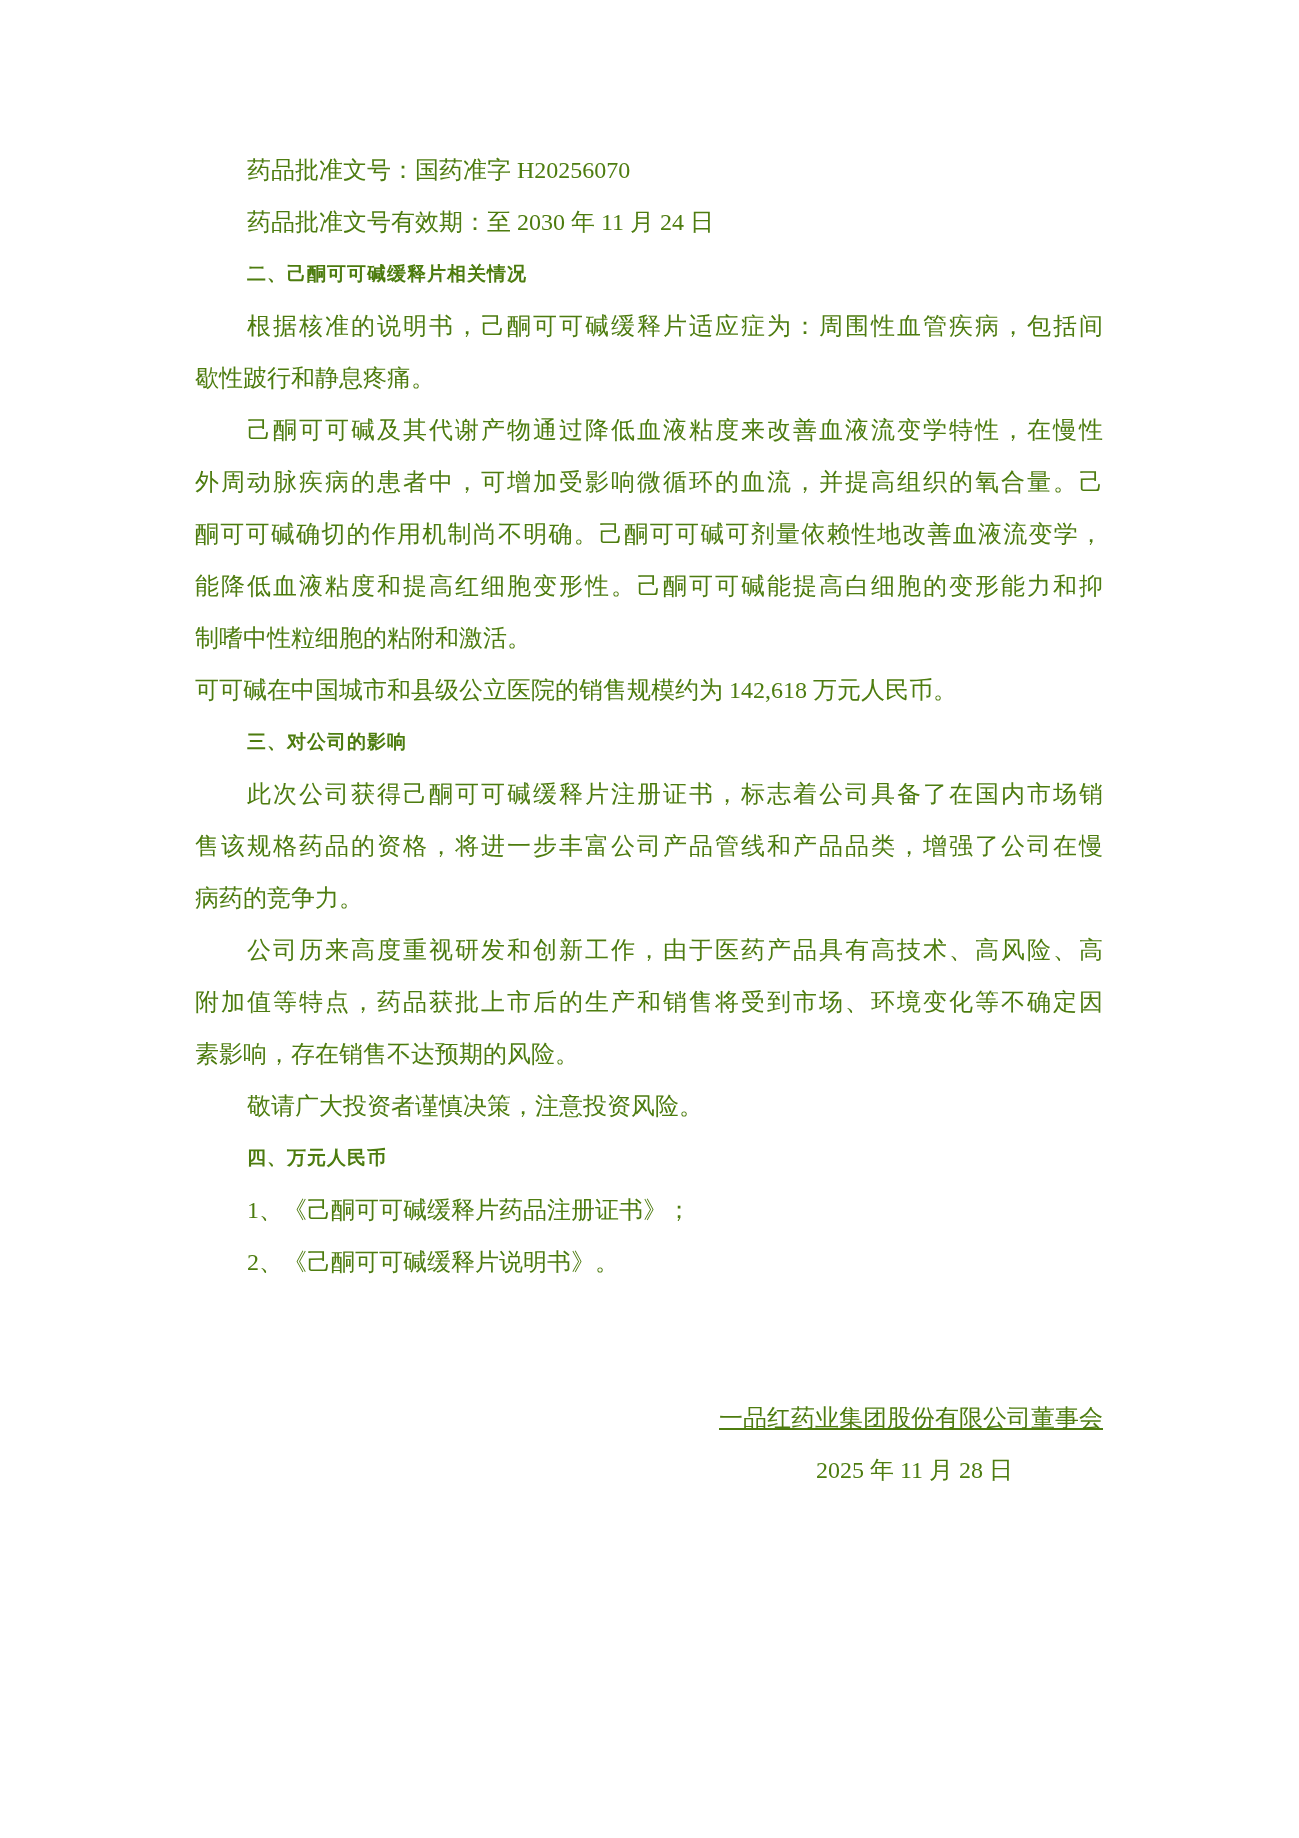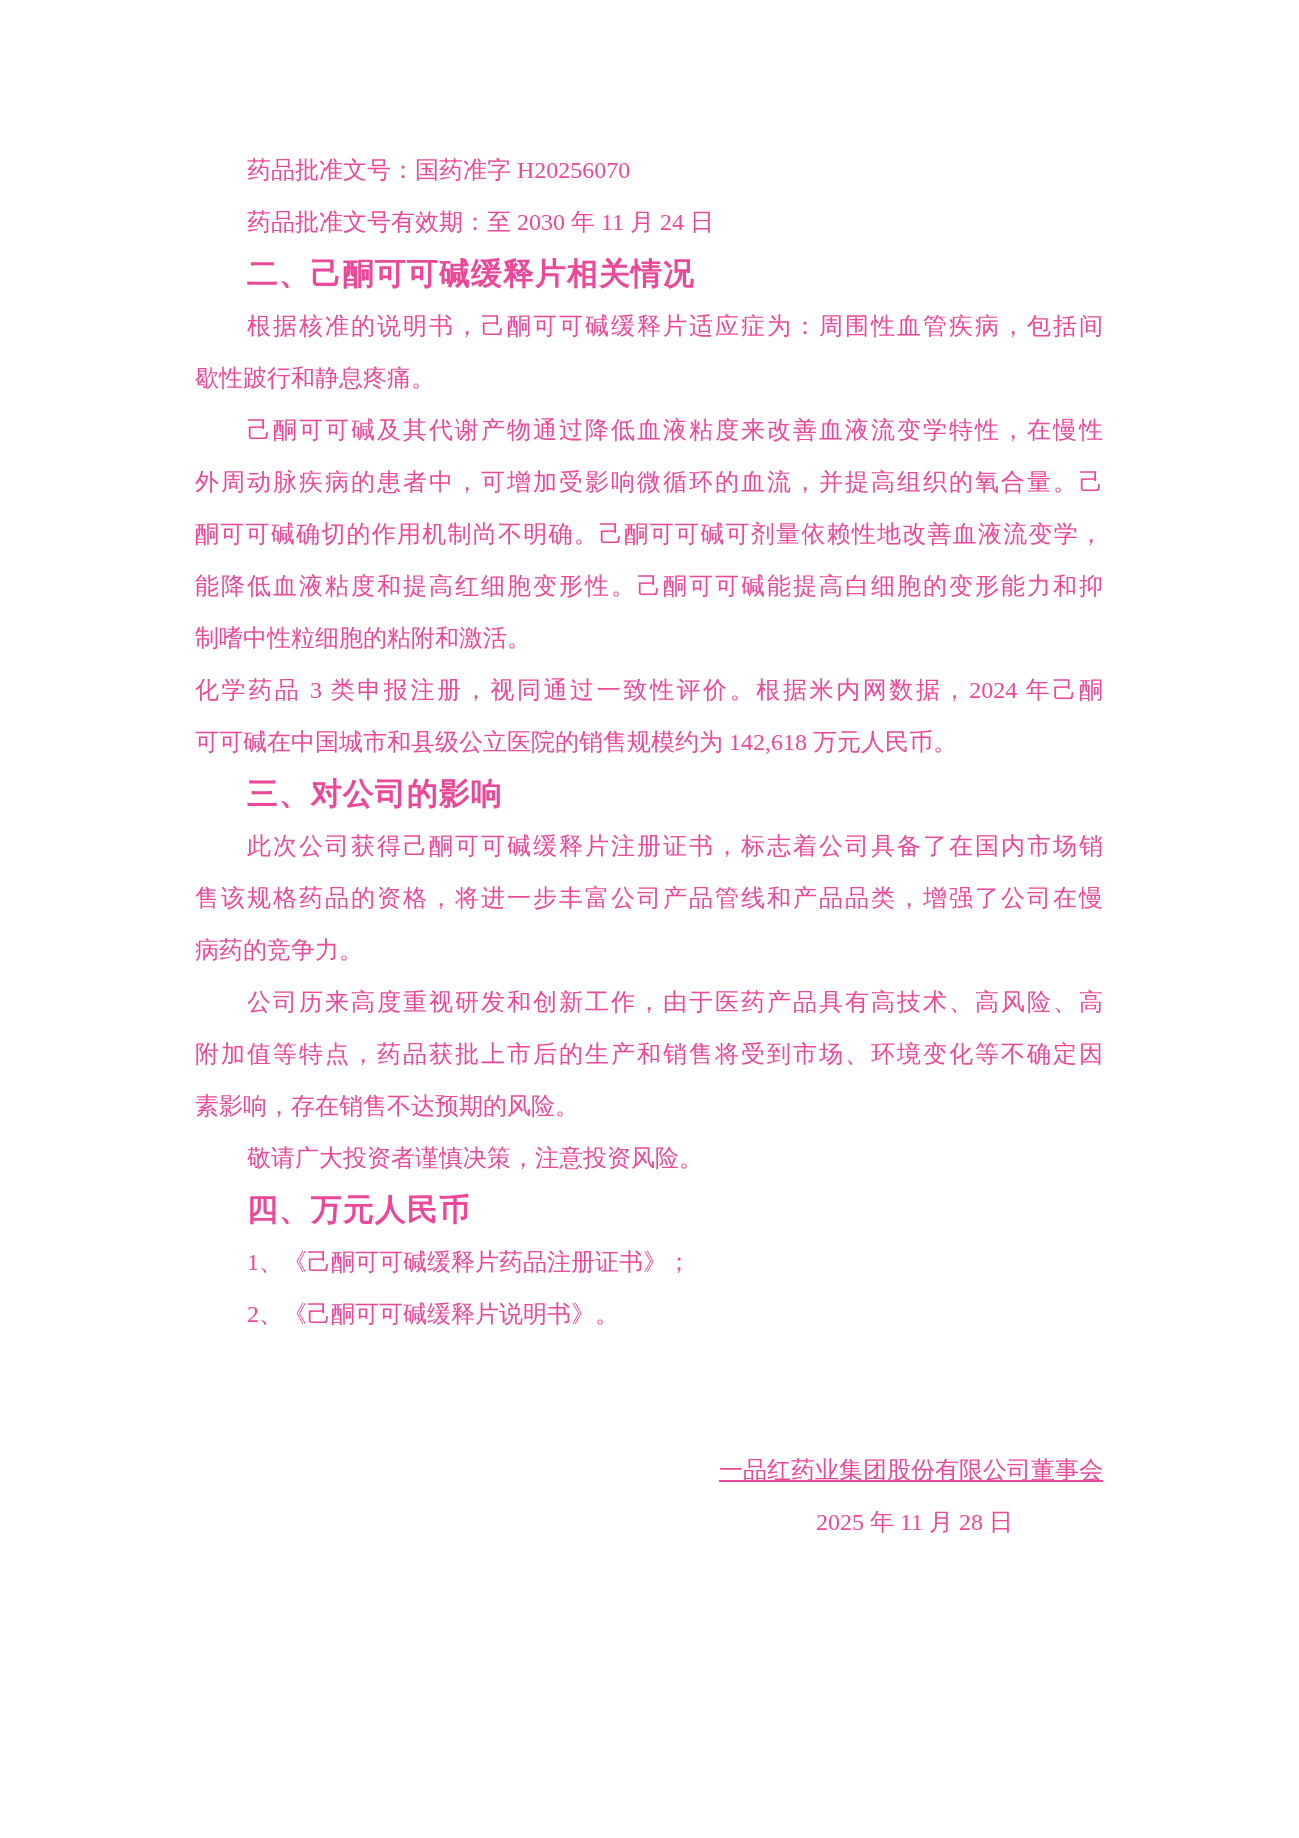--- a/index.html
+++ b/index.html
@@ -7,21 +7,21 @@
     padding: 0;
     background: #ffffff;
   }
   .page {
     position: relative;
     width: 1299px;
     height: 1812px;
     background: #ffffff;
     overflow: hidden;
     font-family: "Liberation Serif", "DejaVu Serif", serif;
-    color: #ec4899;
+    color: #4d7c0f;
   }
   .content {
     position: absolute;
     left: 195px;
     top: 144px;
     width: 908px;
   }
   .line {
     font-size: 24px;
     line-height: 52px;
@@ -32,21 +32,21 @@
     text-indent: 52px;
   }
   .just {
     text-align: justify;
     text-align-last: justify;
     text-justify: inter-character;
   }
   .heading {
     font-weight: 700;
     font-family: "Liberation Sans", "DejaVu Sans", sans-serif;
-    font-size: 31px;
+    font-size: 19px;
     letter-spacing: 1px;
   }
   .sign {
     text-align: right;
     text-decoration: underline;
   }
   .date {
     text-align: right;
     padding-right: 90px;
   }
@@ -62,21 +62,20 @@
       <div class="line indent">药品批准文号：国药准字 H20256070</div>
       <div class="line indent">药品批准文号有效期：至 2030 年 11 月 24 日</div>
       <div class="line heading indent">二、己酮可可碱缓释片相关情况</div>
       <div class="line indent just">根据核准的说明书，己酮可可碱缓释片适应症为：周围性血管疾病，包括间</div>
       <div class="line">歇性跛行和静息疼痛。</div>
       <div class="line indent just">己酮可可碱及其代谢产物通过降低血液粘度来改善血液流变学特性，在慢性</div>
       <div class="line just">外周动脉疾病的患者中，可增加受影响微循环的血流，并提高组织的氧合量。己</div>
       <div class="line just">酮可可碱确切的作用机制尚不明确。己酮可可碱可剂量依赖性地改善血液流变学，</div>
       <div class="line just">能降低血液粘度和提高红细胞变形性。己酮可可碱能提高白细胞的变形能力和抑</div>
       <div class="line">制嗜中性粒细胞的粘附和激活。</div>
-      <div class="line just">化学药品 3 类申报注册，视同通过一致性评价。根据米内网数据，2024 年己酮</div>
       <div class="line">可可碱在中国城市和县级公立医院的销售规模约为 142,618 万元人民币。</div>
       <div class="line heading indent">三、对公司的影响</div>
       <div class="line indent just">此次公司获得己酮可可碱缓释片注册证书，标志着公司具备了在国内市场销</div>
       <div class="line just">售该规格药品的资格，将进一步丰富公司产品管线和产品品类，增强了公司在慢</div>
       <div class="line">病药的竞争力。</div>
       <div class="line indent just">公司历来高度重视研发和创新工作，由于医药产品具有高技术、高风险、高</div>
       <div class="line just">附加值等特点，药品获批上市后的生产和销售将受到市场、环境变化等不确定因</div>
       <div class="line">素影响，存在销售不达预期的风险。</div>
       <div class="line indent">敬请广大投资者谨慎决策，注意投资风险。</div>
       <div class="line heading indent">四、万元人民币</div>

